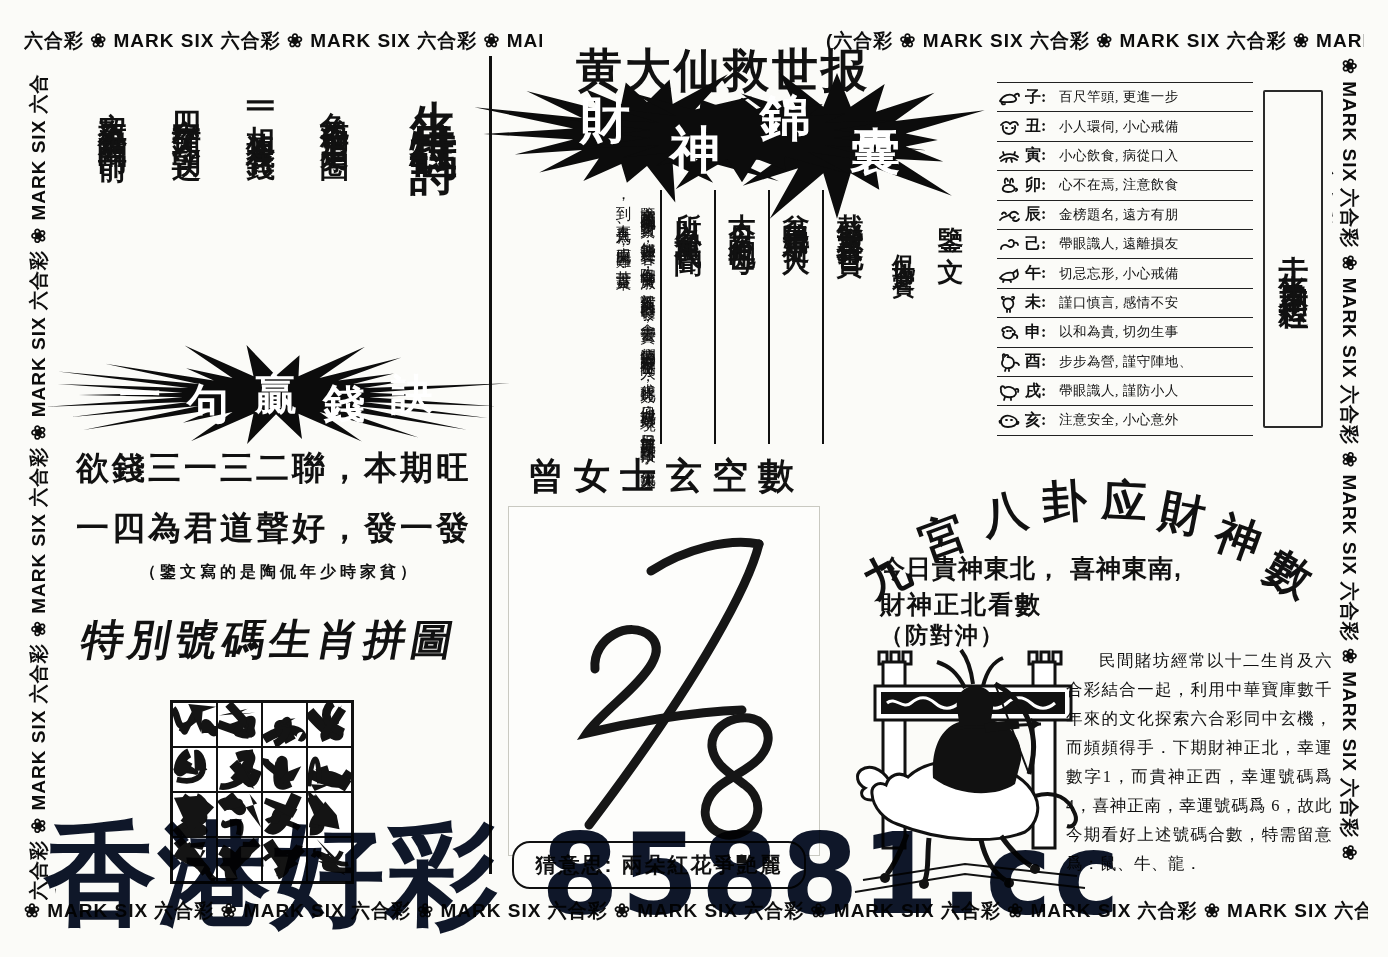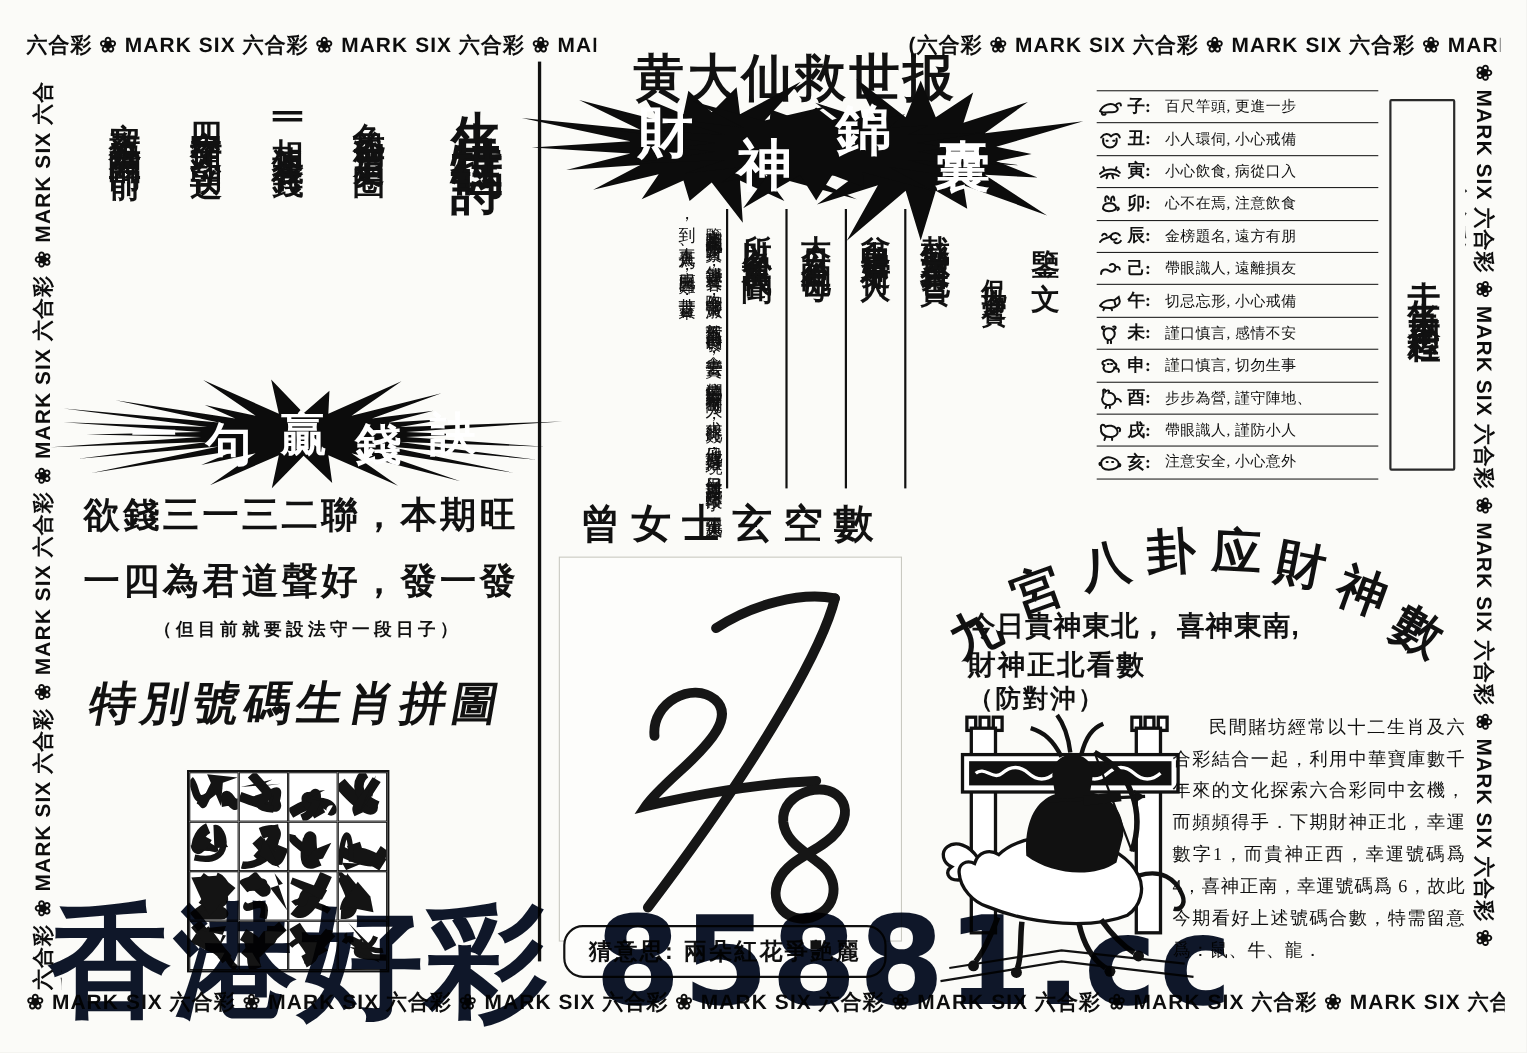--- a/index.html
+++ b/index.html
@@ -131,21 +131,21 @@
   <div class="abs burst-label" id="burst1-label">
       <span>一</span>
       <span>句</span>
       <span>贏</span>
       <span>錢</span>
       <span>訣</span>
     </div>
 
   <div class="abs hand-line" id="win-line1">欲錢三一三二聯，本期旺</div>
   <div class="abs hand-line" id="win-line2">一四為君道聲好，發一發</div>
-  <div class="abs" id="win-note">（但目前就要設法守一段日子）</div>
+  <div class="abs" id="win-note">（鑒文寫的是陶侃年少時家貧）</div>
 
   <div class="abs" id="puzzle-title">特別號碼生肖拼圖</div>
   <div class="abs" id="puzzle-grid">
       <div class="tile">
         <svg viewBox="0 0 45 45">
           <path d="M0 6 C8 14,1 39,28 12" stroke="#141414" stroke-width="7" fill="none"></path>
           <path d="M44 24 C45 44,30 5,35 31" stroke="#141414" stroke-width="10" fill="none"></path>
           <path d="M24 7 C7 40,16 29,7 26" stroke="#141414" stroke-width="6" fill="none"></path>
           <polygon points="16,1 45,4 31,9 29,31" fill="#141414"></polygon>
         </svg>
@@ -377,21 +377,21 @@
         </svg>
         <span class="zbranch">未:</span>
         <span class="ztext">謹口慎言, 感情不安</span>
       </div>
 
       <div class="zrow">
         <svg class="zicon" viewBox="0 0 24 20">
           <path d="M8 6C5 6 4 9 7 10C5 13 7 16 10 16C13 17 16 15 16 12C18 12 19 9 16 8C15 5 10 4 8 6M10 9L11 9M13 9L14 9M16 13C19 12 21 14 20 16" fill="none" stroke="#111" stroke-width="1.8" stroke-linecap="round"></path>
         </svg>
         <span class="zbranch">申:</span>
-        <span class="ztext">謹口慎言, 切勿生事</span>
+        <span class="ztext">以和為貴, 切勿生事</span>
       </div>
 
       <div class="zrow">
         <svg class="zicon" viewBox="0 0 24 20">
           <path d="M6 4C5 2 8 1 8 4C10 2 12 3 11 5C14 5 17 7 17 11C17 15 13 17 9 16C5 15 4 11 6 8ZM17 11C19 10 21 11 22 13M9 16L8 19M12 16L12 19" fill="none" stroke="#111" stroke-width="1.8" stroke-linecap="round"></path>
         </svg>
         <span class="zbranch">酉:</span>
         <span class="ztext">步步為營, 謹守陣地、</span>
       </div>
 

